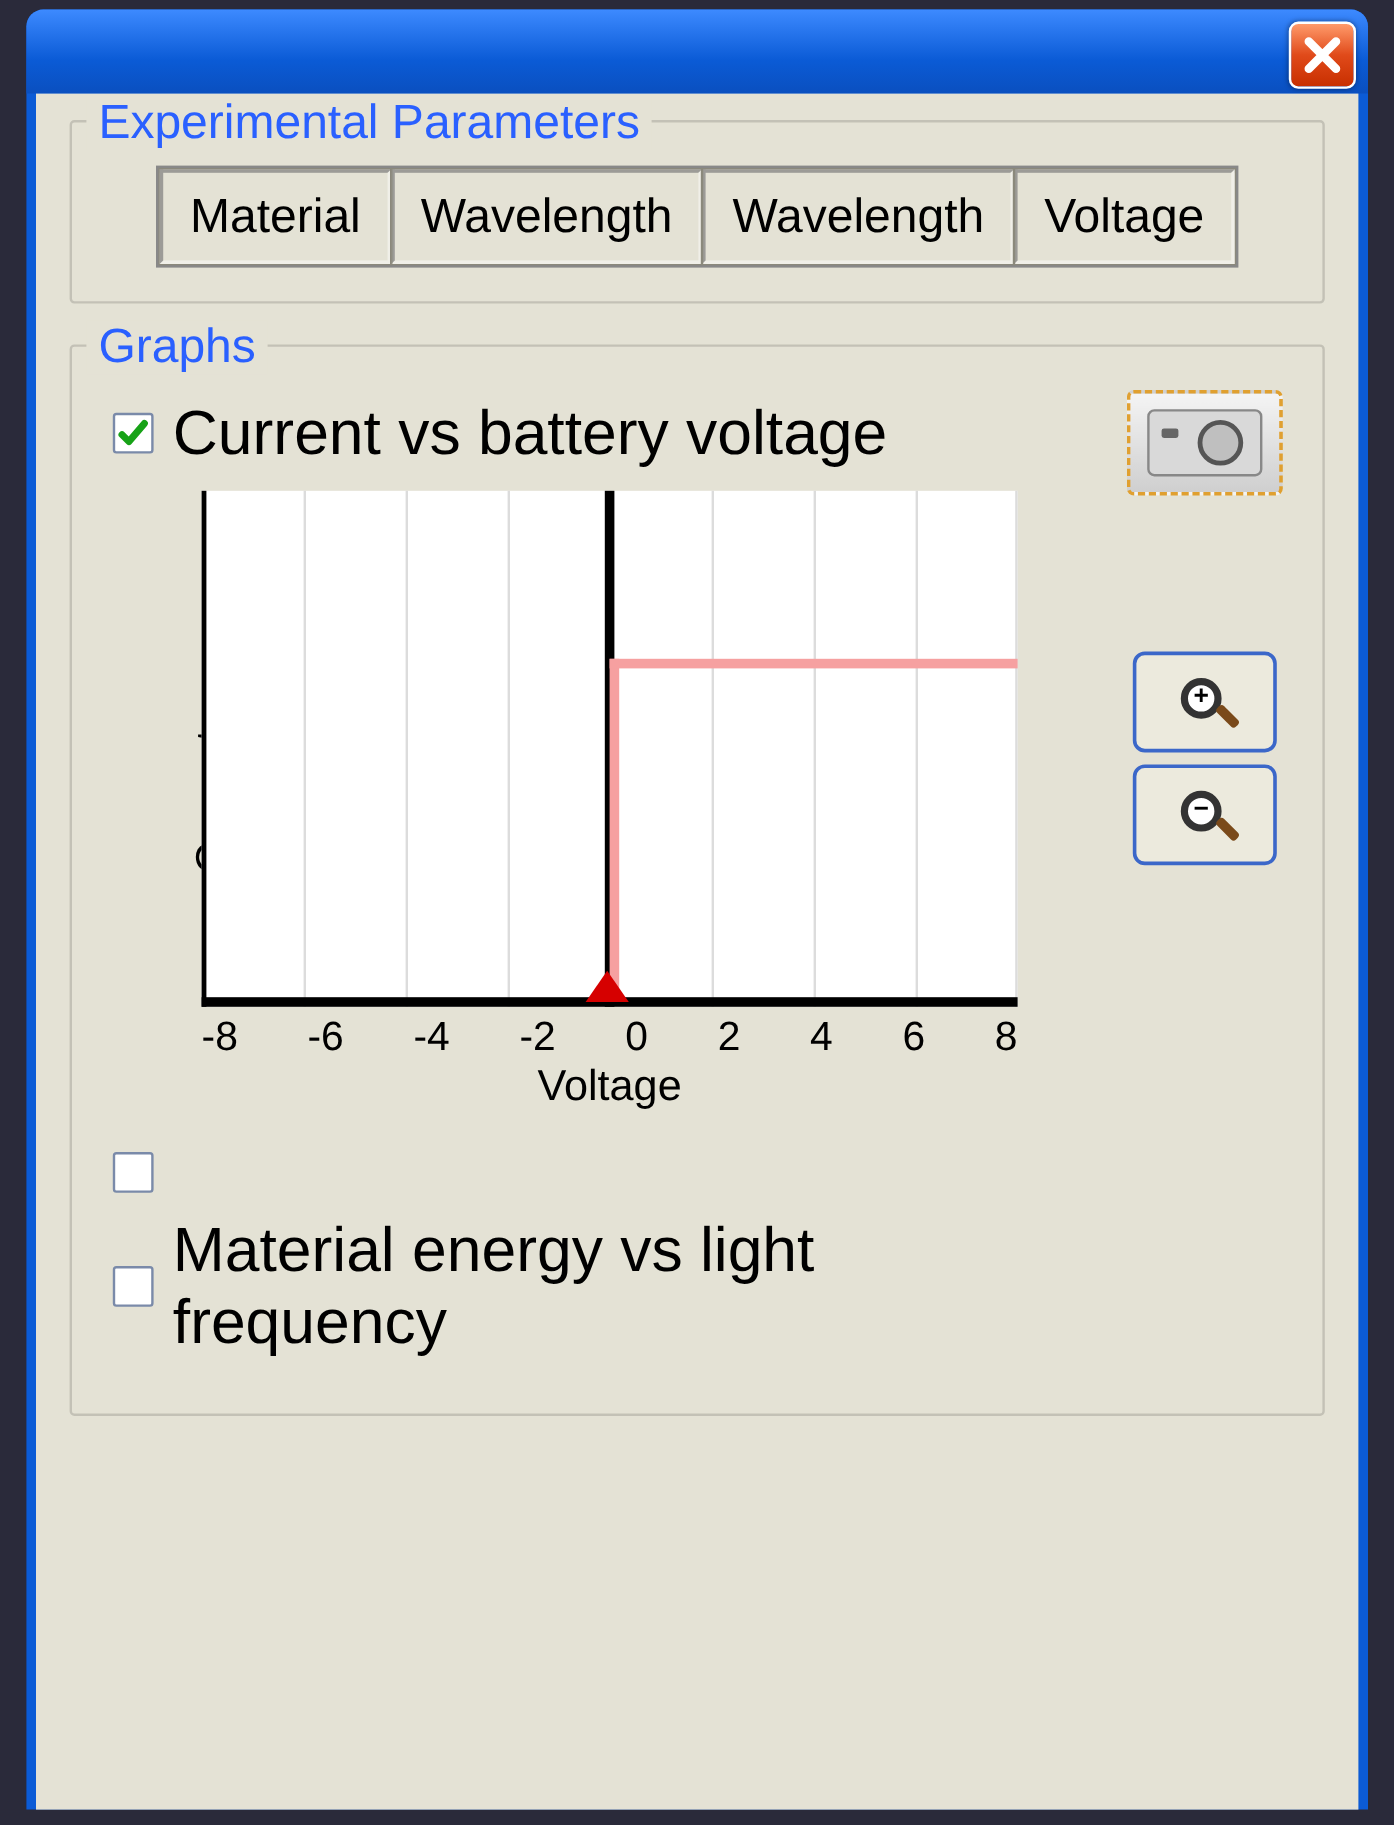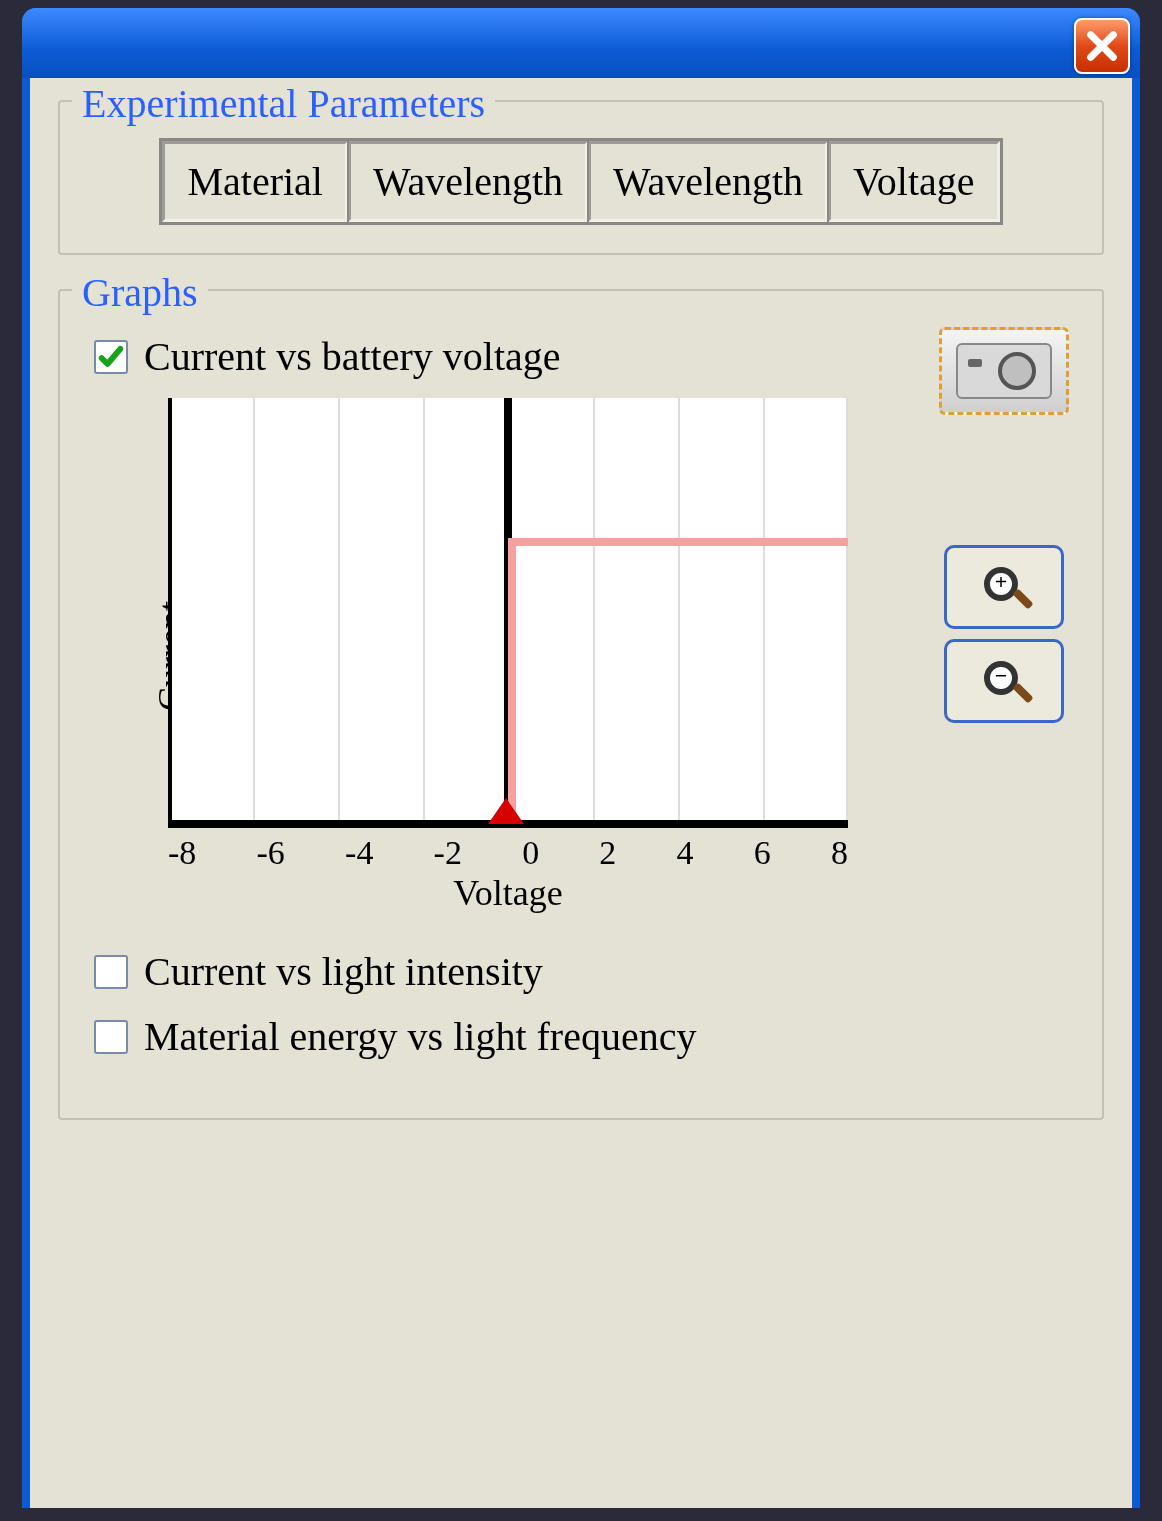--- a/index.html
+++ b/index.html
@@ -44,21 +44,20 @@
   }
   .close-btn svg { width: 34px; height: 34px; }
   .client {
     position: absolute;
     left: 8px;
     right: 8px;
     top: 70px;
     bottom: 0;
     background: #e4e2d5;
     padding: 22px 28px;
-    font-family: Liberation Serif, serif;
   }
 
   .groupbox {
     border: 2px solid #c3c1b6;
     border-radius: 4px;
     padding: 36px 28px 28px 28px;
     position: relative;
     margin-bottom: 34px;
   }
   .group-label {
@@ -99,21 +98,21 @@
     height: 34px;
     border: 2px solid #7a8aa9;
     background: #fff;
     border-radius: 3px;
     display: inline-flex;
     align-items: center;
     justify-content: center;
     flex: 0 0 auto;
   }
   .chk svg { width: 28px; height: 28px; }
-  .check-text { font-size: 40px; color: #000; }
+  .check-text { font-size: 52px; color: #000; }
 
   .graph-and-tools {
     display: flex;
     align-items: flex-start;
     gap: 40px;
   }
 
   .chart-wrap {
     position: relative;
     margin-left: 80px;
@@ -243,21 +242,21 @@
             <tr>
           <td>Material</td>
           <td>Wavelength</td>
           <td>Wavelength</td>
           <td>Voltage</td>
         </tr>
       </tbody>
         </table>
     </div>
 
-    <div class="groupbox" style="padding-bottom:40px;">
+    <div class="groupbox" style="padding-bottom:28px;">
       <div class="group-label">Graphs</div>
 
       <div class="graph-and-tools">
         <div style="flex:1;">
           <div class="check-line">
             <span class="chk">
               <svg viewBox="0 0 24 24">
                 <path d="M4 13 L9 18 L20 5" stroke="#17a217" stroke-width="5" fill="none" stroke-linecap="round" stroke-linejoin="round"></path>
               </svg>
             </span>
@@ -294,21 +293,20 @@
               <span>2</span>
               <span>4</span>
               <span>6</span>
               <span>8</span>
             </div>
             <div class="xlabel">Voltage</div>
           </div>
 
           <div class="check-line" style="margin-top:34px;">
             <span class="chk"></span>
-            <span class="check-text">Current vs light intensity</span>
           </div>
 
           <div class="check-line">
             <span class="chk"></span>
             <span class="check-text">Material energy vs light frequency</span>
           </div>
         </div>
 
         <div class="tools">
           <div class="camera-btn" title="Snapshot">

